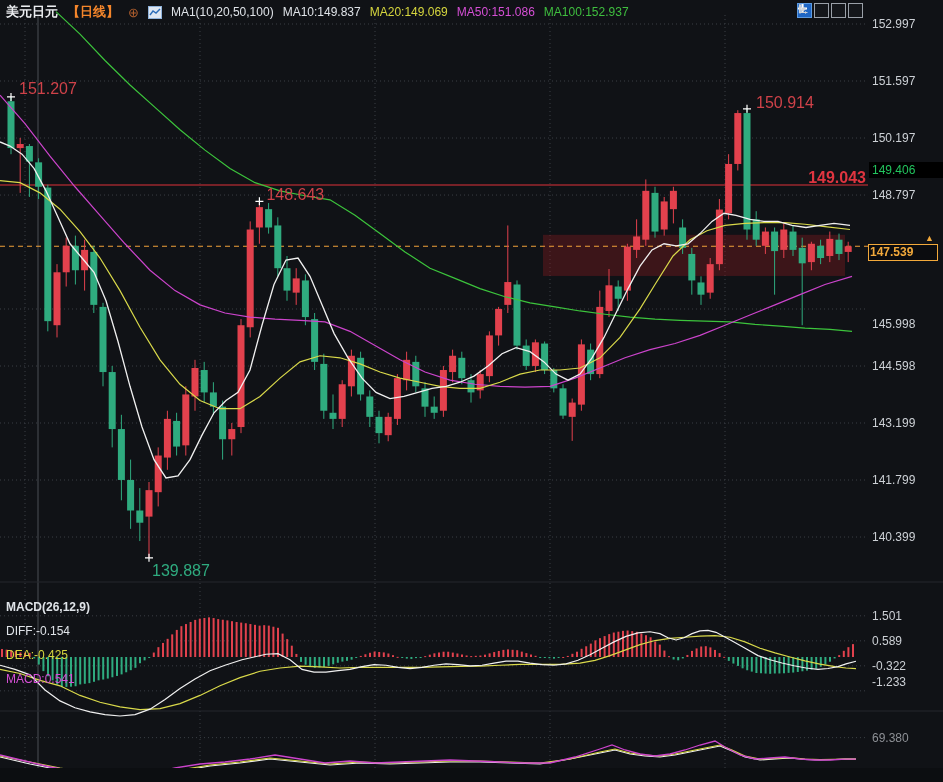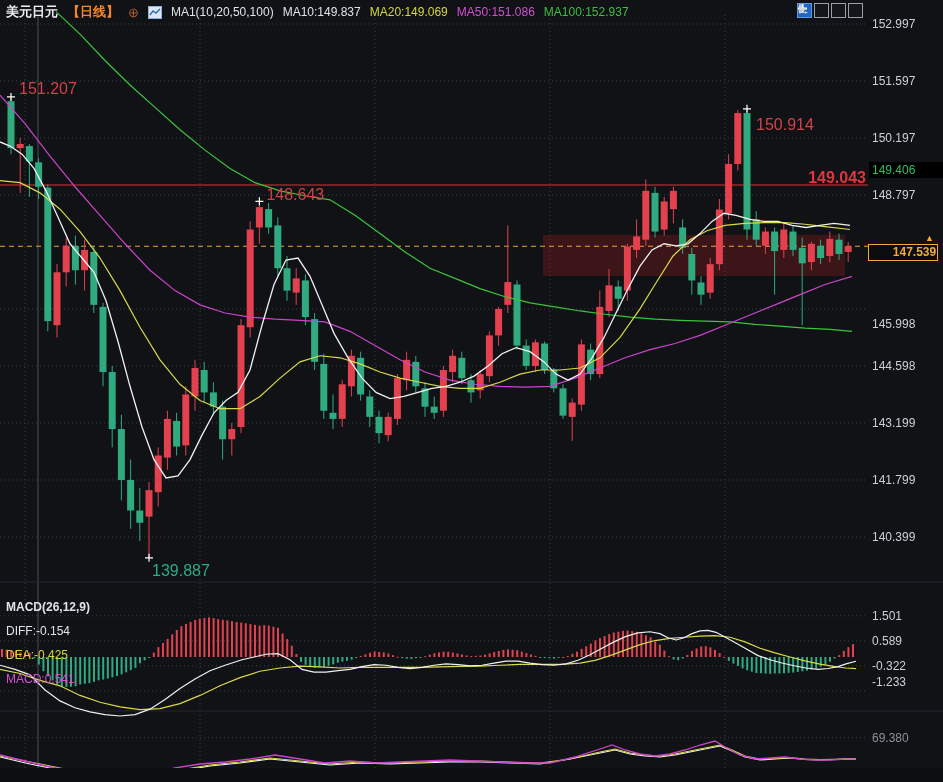--- a/index.html
+++ b/index.html
@@ -17,21 +17,21 @@
   .toolbar{position:absolute;top:3px;left:797px;display:flex;gap:2px;z-index:30;}
   .tbtn{width:15px;height:15px;box-sizing:border-box;border:1px solid #9aa0a8;background:#14161a;
         display:flex;align-items:center;justify-content:center;padding:0;cursor:pointer;}
   .tbtn.active{background:#1f66c4;border-color:#5e9be0;}
   .subhdr{position:absolute;left:6px;display:flex;gap:10px;font-size:12px;z-index:30;white-space:nowrap;}
   .axis-lbl{position:absolute;left:872px;color:#ccd0d5;font-size:12px;z-index:12;}
   .chip{position:absolute;left:869px;width:71px;height:16px;background:#000;color:#22c55e;
         font-size:12px;line-height:16px;padding-left:3px;z-index:13;}
   .pricebox{position:absolute;left:868px;width:70px;height:17px;box-sizing:border-box;
         border:1px solid #f2a93b;background:#0b0c0f;color:#f2a93b;font-weight:bold;
-        font-size:12px;line-height:15px;padding-left:23px;z-index:14;text-align:center;}
+        font-size:12px;line-height:15px;padding-left:1px;z-index:14;}
   .uparrow{position:absolute;left:925px;color:#f2a93b;font-size:9px;z-index:15;}
   .hline-lbl{position:absolute;right:77px;color:#e03540;font-weight:bold;font-size:16px;z-index:13;}
   .ann{position:absolute;font-size:16px;font-weight:normal;z-index:13;white-space:nowrap;}
   .watermark{position:absolute;left:798px;top:712px;font-size:40px;font-weight:bold;
         color:#e9ecef;letter-spacing:1px;z-index:40;opacity:0.95;}
   svg{position:absolute;top:0;left:0;z-index:5;}
 </style>
 </head>
 <body>
 
@@ -516,21 +516,21 @@
       <div class="axis-lbl" style="top: 530.016px;">140.399</div>
       <div class="axis-lbl" style="top: 608.813px;">1.501</div>
       <div class="axis-lbl" style="top: 633.838px;">0.589</div>
       <div class="axis-lbl" style="top: 658.836px;">-0.322</div>
       <div class="axis-lbl" style="top: 675px;">-1.233</div>
       <div class="axis-lbl" style="top: 730.62px; color: rgb(141, 144, 149);">69.380</div>
     </div>
   <div id="ann-layer">
       <div class="ann" style="left: 19px; top: 79.8924px; color: rgb(207, 66, 73);">151.207</div>
       <div class="ann" style="left: 266.4px; top: 186.304px; color: rgb(207, 66, 73);">148.643</div>
-      <div class="ann" style="left: 756px; top: 93.8239px; color: rgb(207, 66, 73); margin-top: 22px;">150.914</div>
+      <div class="ann" style="left: 756px; top: 93.8239px; color: rgb(207, 66, 73);">150.914</div>
       <div class="ann" style="left: 152px; top: 561.865px; color: rgb(47, 171, 127);">139.887</div>
     </div>
 
   <div class="chip" id="axis-chip" style="top: 162.233px;">149.406</div>
 
   <div class="pricebox" id="price-box" style="top: 244.261px;">147.539</div>
   <div class="uparrow" id="price-arrow" style="top: 233.261px;">▲</div>
 
   <div class="hline-lbl" id="hline-lbl" style="top: 169.015px;">149.043</div>
 

